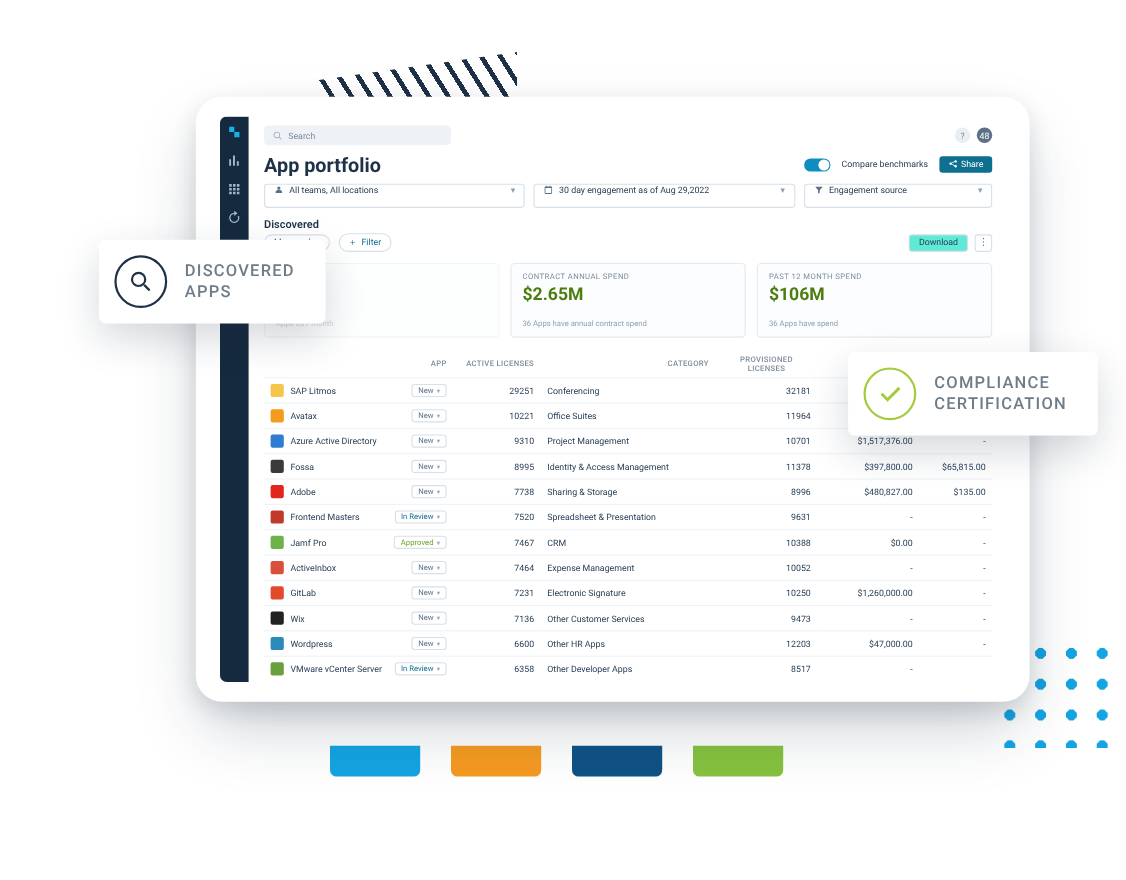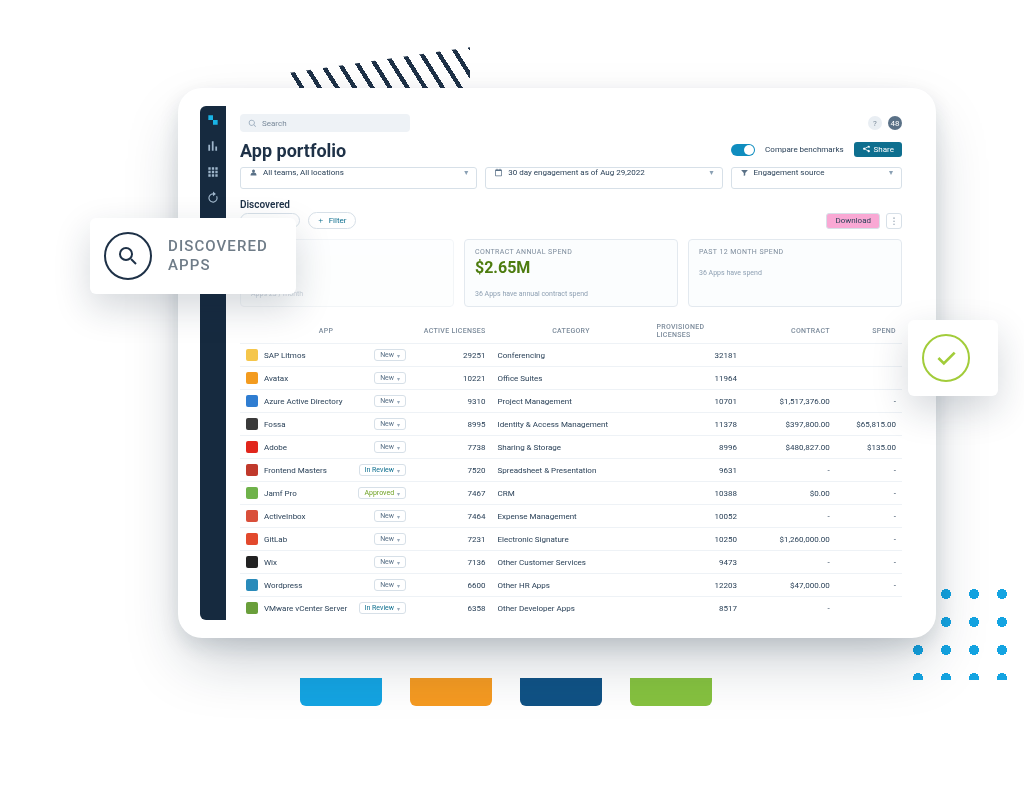--- a/index.html
+++ b/index.html
@@ -55,31 +55,31 @@
   .pill{flex:1;border:1px solid #d7e0e8;border-radius:3px;height:22px;display:flex;align-items:flex-start;justify-content:space-between;padding:0 8px;font-size:8px;color:#2a4158;background:#fff}
   .pill .chev{color:#8aa0b4;font-size:8px}
   .pill .lead{display:flex;align-items:center;gap:5px}
   .pill svg{width:9px;height:9px;fill:#5a7187}
 
   .desc{font-size:8px;color:#7d8c9c;margin-bottom:6px}
   .chipbar{display:flex;align-items:center;gap:8px;margin-bottom:10px}
   .chip{border:1px solid #d7e0e8;border-radius:10px;padding:2px 8px;font-size:8px;color:#2a4158;display:flex;align-items:center;gap:4px}
   .chip.add{color:#0e6f8f}
   .right-actions{margin-left:auto;display:flex;gap:6px}
-  .btn-outline{border:1px solid #d7e0e8;border-radius:3px;padding:2px 8px;font-size:8px;color:#2a4158;background:#f9a8d4}
+  .btn-outline{border:1px solid #d7e0e8;border-radius:3px;padding:2px 8px;font-size:8px;color:#2a4158;background:#5eead4}
   .btn-icon{border:1px solid #d7e0e8;border-radius:3px;width:16px;height:16px;display:flex;align-items:center;justify-content:center;font-size:9px;color:#5a7187}
 
   .cards{display:flex;gap:10px;margin-bottom:12px}
   .card{flex:1;border:1px solid #e3e9ef;border-radius:4px;padding:8px 10px;background:#fbfdfe}
   .card .lbl{font-size:7px;letter-spacing:.4px;color:#7d8c9c;text-transform:uppercase;margin-bottom:2px}
   .card .val{font-size:16px;font-weight:700;color:#4d7c0f}
   .card .sub{font-size:7px;color:#8fa1b3;margin-top:13px}
 
   table{width:100%;border-collapse:collapse;font-size:8px}
-  thead th{color:#7d8c9c;font-weight:500;text-align:center;text-transform:uppercase;letter-spacing:.3px;padding:4px 6px;font-size:7px}
+  thead th{color:#7d8c9c;font-weight:500;text-align:right;text-transform:uppercase;letter-spacing:.3px;padding:4px 6px;font-size:7px}
   tbody td{padding:5px 6px;border-top:1px solid #eef2f6;vertical-align:middle;color:#2a4158}
   .app-cell{display:flex;align-items:center;gap:6px}
   .app-ico{width:12px;height:12px;border-radius:2px;display:inline-block}
   .tag{border:1px solid #d7e0e8;border-radius:3px;padding:1px 5px;font-size:7px;color:#5a7187;display:inline-flex;align-items:center;gap:3px;background:#fff}
   .tag .tri{font-size:6px;color:#98a9ba}
   .tag.rev{color:#0e6f8f}
   .tag.apr{color:#6fa224}
   td.num{text-align:right;font-variant-numeric:tabular-nums}
 
   
@@ -206,31 +206,32 @@
           <div class="val">140</div>
           <div class="sub">Apps 23 / month</div>
         </div>
         <div class="card">
           <div class="lbl">CONTRACT ANNUAL SPEND</div>
           <div class="val">$2.65M</div>
           <div class="sub">36 Apps have annual contract spend</div>
         </div>
         <div class="card">
           <div class="lbl">PAST 12 MONTH SPEND</div>
+          <div class="val">$106M</div>
           <div class="sub">36 Apps have spend</div>
         </div>
       </div>
 
       <table>
         <thead>
           <tr>
             <th style="width:26%">APP</th>
             <th style="width:12%;text-align:right">ACTIVE LICENSES</th>
             <th style="width:24%">CATEGORY</th>
-            <th style="width:14%;text-align:left">PROVISIONED LICENSES</th>
+            <th style="width:14%;text-align:center">PROVISIONED LICENSES</th>
             <th style="width:14%;text-align:right">CONTRACT</th>
             <th style="width:10%;text-align:right">SPEND</th>
           </tr>
         </thead>
         <tbody id="tbody">
             <tr>
               <td>
                 <div class="app-cell">
                   <span class="app-ico" style="background:#f5c64b"></span>
                   <span>SAP Litmos</span>
@@ -413,13 +414,15 @@
   </div>
   <div class="txt" style="white-space:pre-line">DISCOVERED
 APPS</div>
 </div>
 <div class="callout co2 green">
   <div class="ci">
     <svg width="26" height="26" viewBox="0 0 24 24" fill="none" stroke="#a2cc3a" stroke-width="2.5">
         <path d="M5 12l5 5L20 7"></path>
       </svg>
   </div>
+  <div class="txt" style="white-space:pre-line">COMPLIANCE
+CERTIFICATION</div>
 </div>
 
 </body></html>

